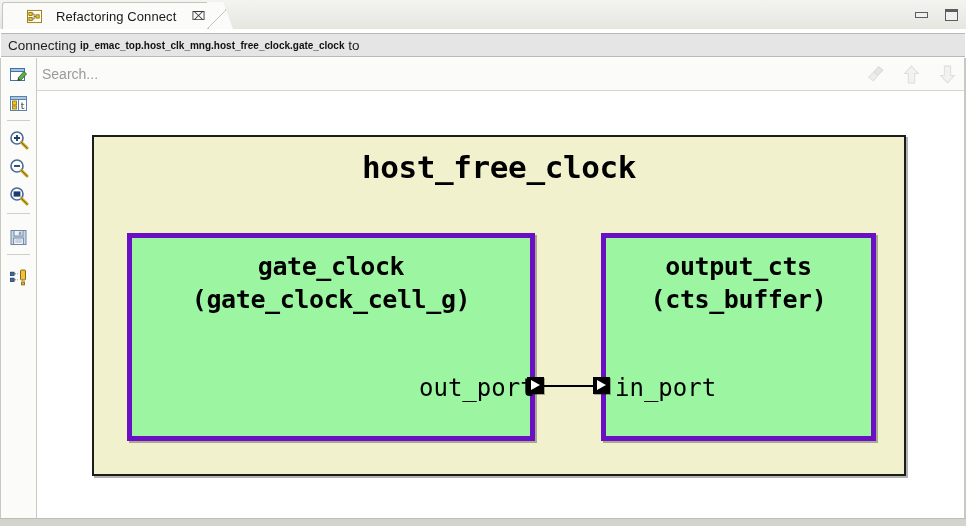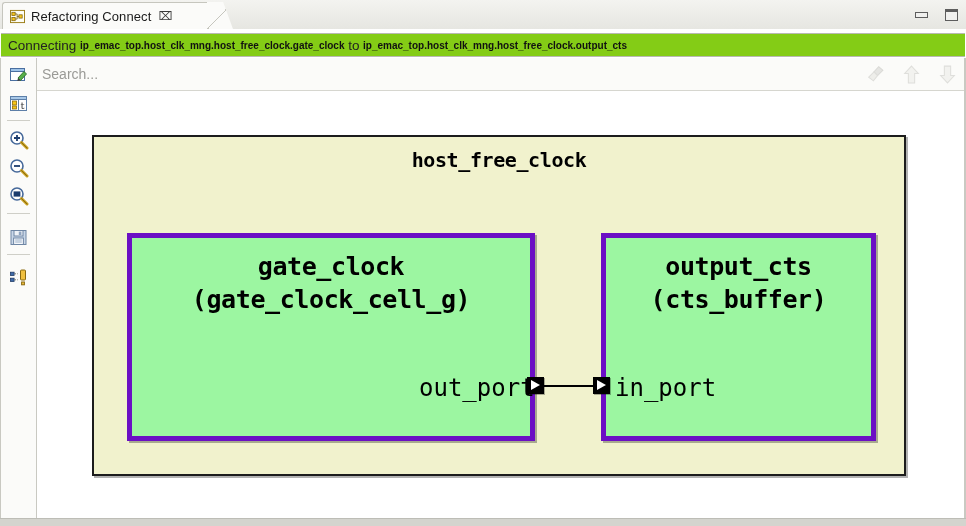--- a/index.html
+++ b/index.html
@@ -44,21 +44,22 @@
     left: 2px; top: 2px;
     height: 27px;
     width: 206px;
     background: #fbfbf9;
     border-top: 1px solid #c6c6be;
     border-left: 1px solid #c6c6be;
     border-top-left-radius: 3px;
     box-sizing: border-box;
     display: flex;
     align-items: center;
-    padding-left: 7px;
+    padding-left: 24px;
+    gap: 8px;
   }
   .tab-slant {
     position: absolute;
     left: 207px; top: 2px;
     width: 26px; height: 27px;
     background: #fbfbf9;
     clip-path: polygon(0 0, 62% 0, 100% 100%, 0 100%);
     border-bottom: 0;
   }
   .tab-slant::after {
@@ -108,21 +109,21 @@
     border-top-width: 3px;
     box-sizing: border-box;
     background: #f0f0ee;
   }
 
   
   .statusbar {
     position: absolute;
     left: 1px; top: 33px;
     width: 964px; height: 24px;
-    background: #84cc16;
+    background: #e5e5e5;
     border: 1px solid #b9b9b2;
     border-left: 0; border-right: 0;
     box-sizing: border-box;
     display: flex;
     align-items: center;
     padding-left: 7px;
     white-space: nowrap;
     overflow: hidden;
   }
   .st-plain { font-size: 13.5px; color: #222; }
@@ -203,21 +204,21 @@
     background: #f1f2cd;
     border: 2px solid #1c1c1c;
     box-sizing: border-box;
     box-shadow: 2px 2px 0 rgba(0,0,0,0.30);
   }
   .outer-title {
     position: absolute;
     left: 0; right: 0; top: 10px;
     text-align: center;
     font-family: "DejaVu Sans Mono", monospace;
-    font-size: 20px;
+    font-size: 31px;
     font-weight: bold;
     line-height: 1.33;
     color: #000;
     letter-spacing: -0.4px;
   }
   .outer-title div { white-space: nowrap; }
 
   .modbox {
     position: absolute;
     background: #9cf6a1;
@@ -324,21 +325,20 @@
     </div>
   </div>
 
   <div class="statusbar">
     <span class="st-plain">Connecting</span>
     <span>&nbsp;</span>
     <span class="st-bold">ip_emac_top.host_clk_mng.host_free_clock.gate_clock</span>
     <span>&nbsp;</span>
     <span class="st-plain">to</span>
     <span>&nbsp;</span>
-    <span class="st-bold">ip_emac_top.host_clk_mng.host_free_clock.output_cts</span>
   </div>
 
   <div class="rail">
 
     <div class="rail-btn" style="top:4px">
       <svg width="19" height="19" viewBox="0 0 19 19">
         <rect x="1.5" y="3.5" width="14" height="12" fill="#ffffff" stroke="#4a6fa0"></rect>
         <rect x="1.5" y="3.5" width="14" height="3" fill="#9ec3e8" stroke="#4a6fa0"></rect>
         <path d="M9 13 L15 6.5 L17.5 9 L11.5 15.5 Z" fill="#57b04a" stroke="#2d6d27" stroke-width="0.9"></path>
         <path d="M9 13 L8.3 16 L11.5 15.5 Z" fill="#3f3f3f"></path>

